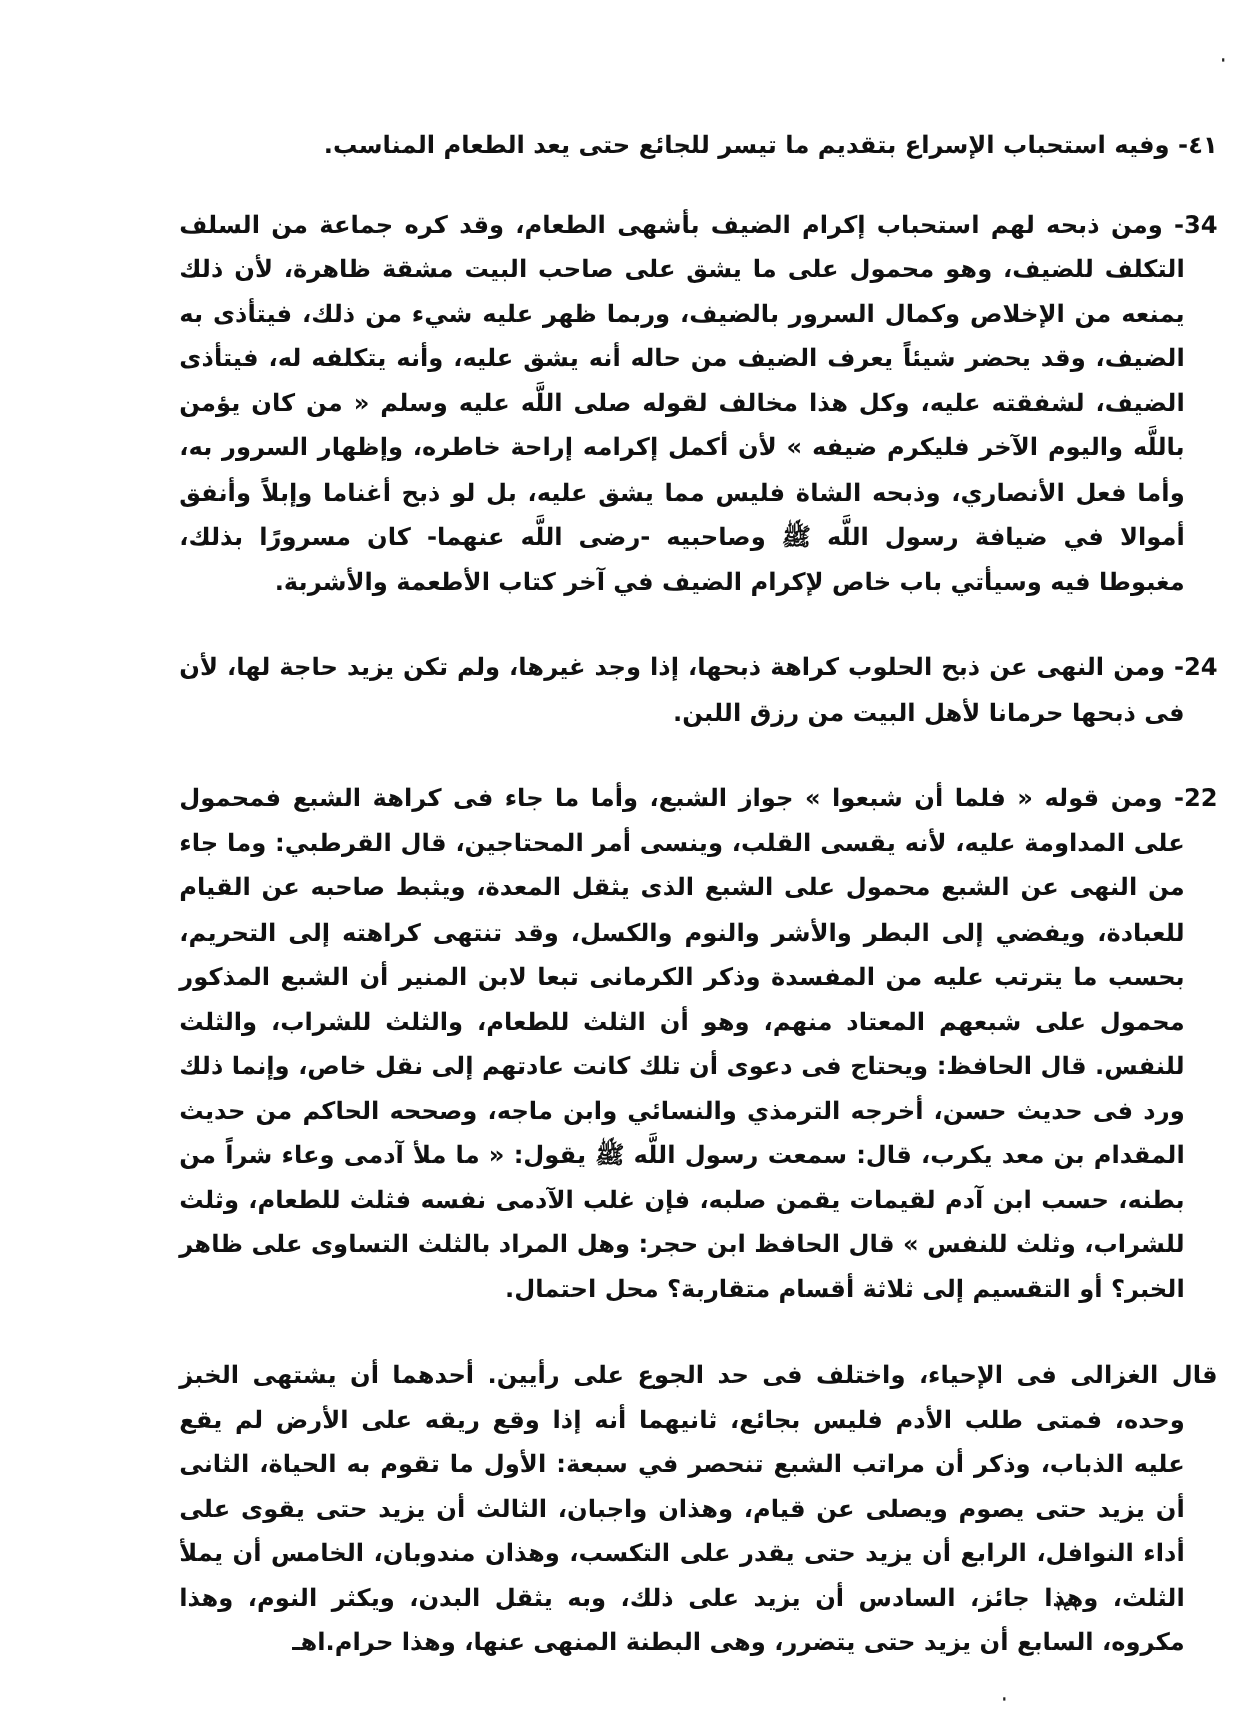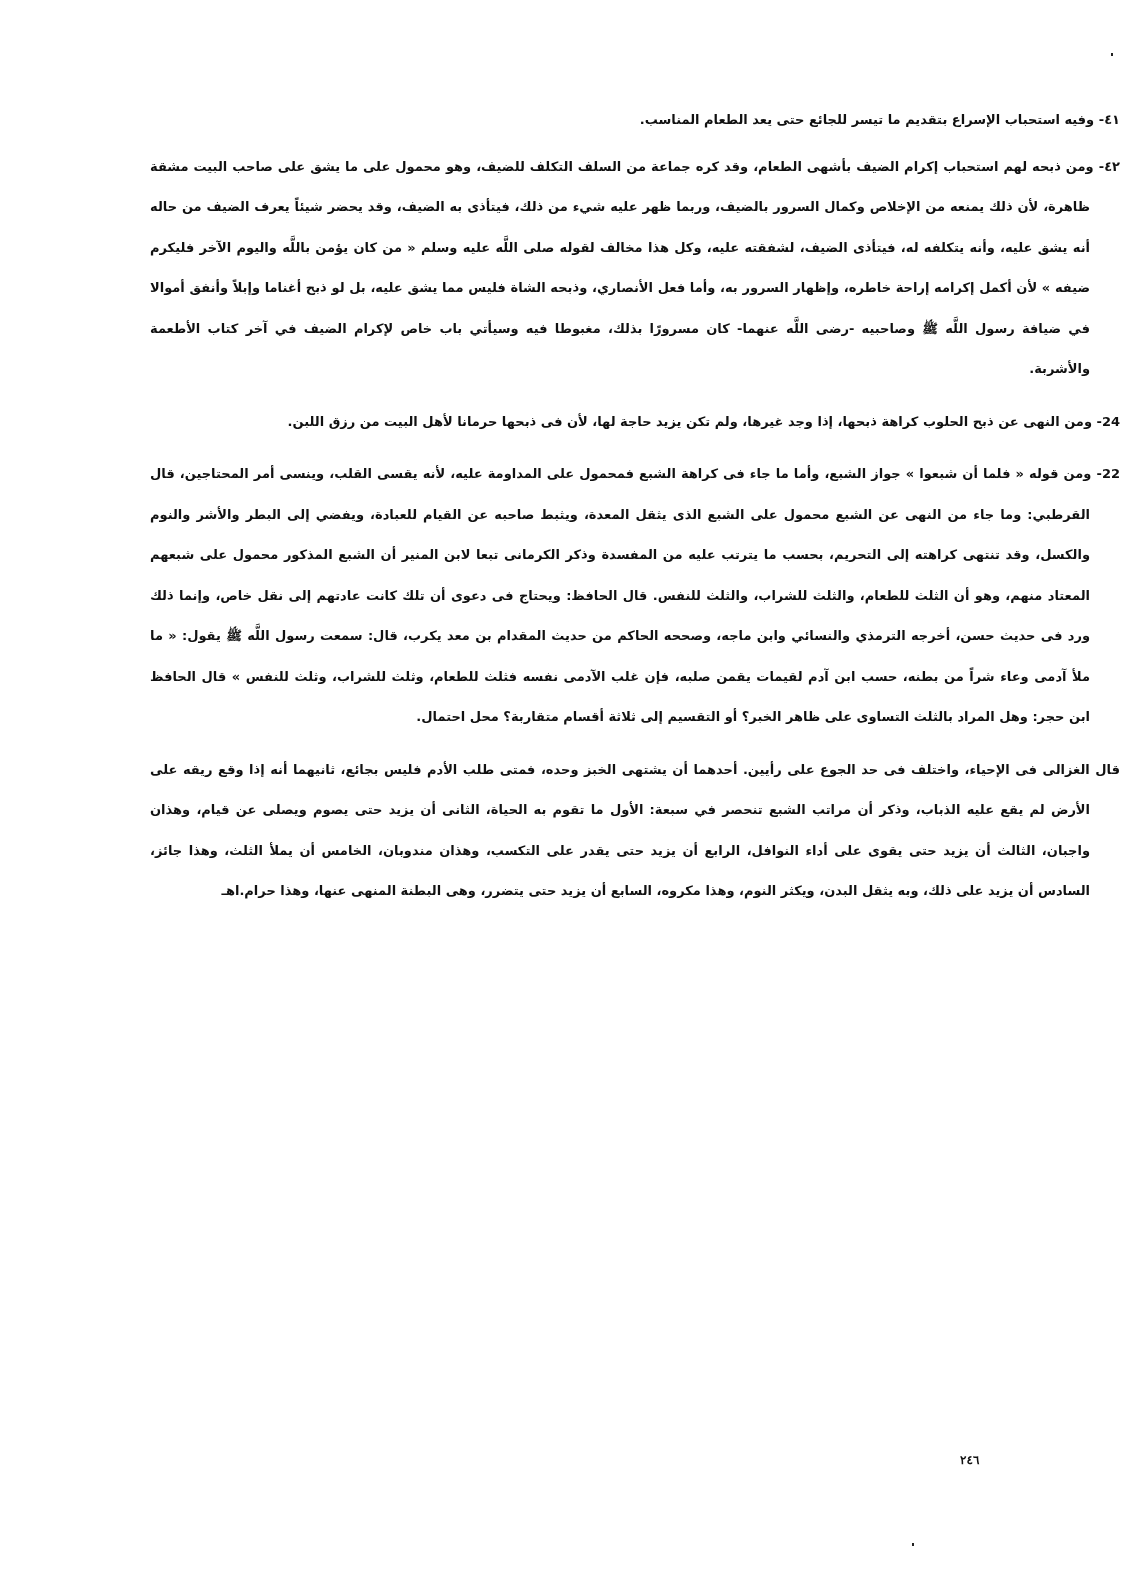--- a/index.html
+++ b/index.html
@@ -18,24 +18,24 @@
     .page {
       position: absolute;
       left: 150px;
       top: 100px;
       width: 970px;
       direction: rtl;
       text-align: justify;
       text-align-last: right;
     }
     .para {
-      font-size: 13px;
+      font-size: 22px;
       line-height: 40.5px;
       font-weight: bold;
-      margin: 0;
+      margin: 13px;
       position: relative;
       text-align: justify;
     }
     .hanging {
       padding-right: 30px;
       text-indent: -30px;
     }
     .gap-small { height: 6px; }
     .gap-med { height: 12px; }
     .page-number {
@@ -60,21 +60,21 @@
 <div class="page">
 
   <p class="para hanging">
     <span>٤١-</span>
     <span>وفيه استحباب الإسراع بتقديم ما تيسر للجائع حتى يعد الطعام المناسب.</span>
   </p>
 
   <div class="gap-small"></div>
 
   <p class="para hanging">
-    <span>٤٢-</span>
+    <span>34-</span>
     <span>ومن ذبحه لهم استحباب إكرام الضيف بأشهى الطعام، وقد كره جماعة من السلف التكلف للضيف، وهو محمول على ما يشق على صاحب البيت مشقة ظاهرة، لأن ذلك يمنعه من الإخلاص وكمال السرور بالضيف، وربما ظهر عليه شيء من ذلك، فيتأذى به الضيف، وقد يحضر شيئاً يعرف الضيف من حاله أنه يشق عليه، وأنه يتكلفه له، فيتأذى الضيف، لشفقته عليه، وكل هذا مخالف لقوله صلى اللَّه عليه وسلم « من كان يؤمن باللَّه واليوم الآخر فليكرم ضيفه » لأن أكمل إكرامه إراحة خاطره، وإظهار السرور به، وأما فعل الأنصاري، وذبحه الشاة فليس مما يشق عليه، بل لو ذبح أغناما وإبلاً وأنفق أموالا في ضيافة رسول اللَّه ﷺ وصاحبيه -رضى اللَّه عنهما- كان مسرورًا بذلك، مغبوطا فيه وسيأتي باب خاص لإكرام الضيف في آخر كتاب الأطعمة والأشربة.</span>
   </p>
 
   <div class="gap-med"></div>
 
   <p class="para hanging">
     <span>24-</span>
     <span>ومن النهى عن ذبح الحلوب كراهة ذبحها، إذا وجد غيرها، ولم تكن يزيد حاجة لها، لأن فى ذبحها حرمانا لأهل البيت من رزق اللبن.</span>
   </p>
 

